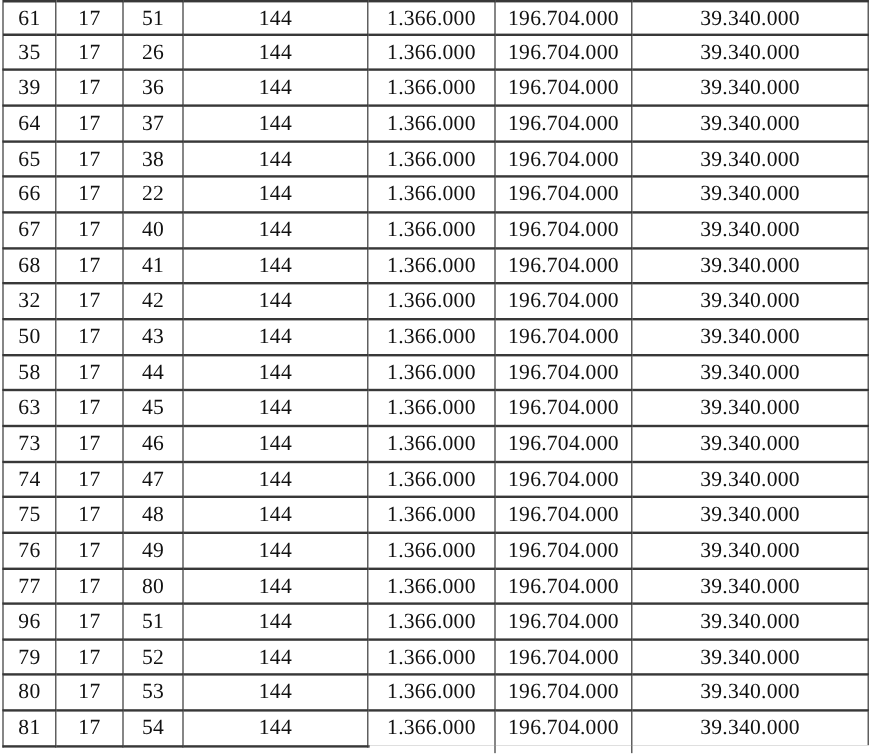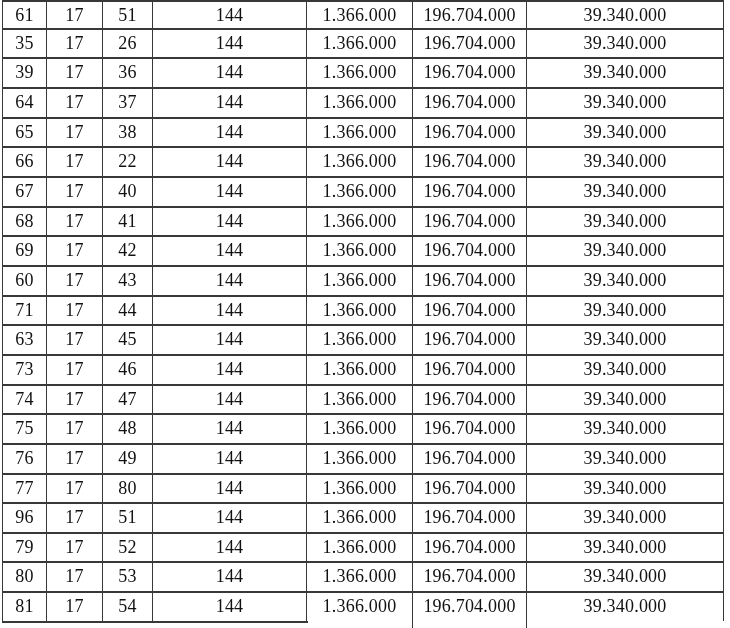--- a/index.html
+++ b/index.html
@@ -67,23 +67,23 @@
 <div class="page" style="--page-bg: #ffffff; --text-color: #111111; --border-color: #383838;">
   <div class="tbl" id="tbl">
       <div class="row"><div class="cell c0 first-row">61</div><div class="cell c1 first-row">17</div><div class="cell c2 first-row">51</div><div class="cell c3 first-row">144</div><div class="cell c4 first-row">1.366.000</div><div class="cell c5 first-row">196.704.000</div><div class="cell c6 first-row">39.340.000</div></div>
       <div class="row"><div class="cell c0">35</div><div class="cell c1">17</div><div class="cell c2">26</div><div class="cell c3">144</div><div class="cell c4">1.366.000</div><div class="cell c5">196.704.000</div><div class="cell c6">39.340.000</div></div>
       <div class="row"><div class="cell c0">39</div><div class="cell c1">17</div><div class="cell c2">36</div><div class="cell c3">144</div><div class="cell c4">1.366.000</div><div class="cell c5">196.704.000</div><div class="cell c6">39.340.000</div></div>
       <div class="row"><div class="cell c0">64</div><div class="cell c1">17</div><div class="cell c2">37</div><div class="cell c3">144</div><div class="cell c4">1.366.000</div><div class="cell c5">196.704.000</div><div class="cell c6">39.340.000</div></div>
       <div class="row"><div class="cell c0">65</div><div class="cell c1">17</div><div class="cell c2">38</div><div class="cell c3">144</div><div class="cell c4">1.366.000</div><div class="cell c5">196.704.000</div><div class="cell c6">39.340.000</div></div>
       <div class="row"><div class="cell c0">66</div><div class="cell c1">17</div><div class="cell c2">22</div><div class="cell c3">144</div><div class="cell c4">1.366.000</div><div class="cell c5">196.704.000</div><div class="cell c6">39.340.000</div></div>
       <div class="row"><div class="cell c0">67</div><div class="cell c1">17</div><div class="cell c2">40</div><div class="cell c3">144</div><div class="cell c4">1.366.000</div><div class="cell c5">196.704.000</div><div class="cell c6">39.340.000</div></div>
       <div class="row"><div class="cell c0">68</div><div class="cell c1">17</div><div class="cell c2">41</div><div class="cell c3">144</div><div class="cell c4">1.366.000</div><div class="cell c5">196.704.000</div><div class="cell c6">39.340.000</div></div>
-      <div class="row"><div class="cell c0">69</div><div class="cell c1">17</div><div class="cell c2">42</div><div class="cell c3">144</div><div class="cell c4">1.366.000</div><div class="cell c5">196.704.000</div><div class="cell c6">39.340.000</div></div>
-      <div class="row"><div class="cell c0">60</div><div class="cell c1">17</div><div class="cell c2">43</div><div class="cell c3">144</div><div class="cell c4">1.366.000</div><div class="cell c5">196.704.000</div><div class="cell c6">39.340.000</div></div>
-      <div class="row"><div class="cell c0">71</div><div class="cell c1">17</div><div class="cell c2">44</div><div class="cell c3">144</div><div class="cell c4">1.366.000</div><div class="cell c5">196.704.000</div><div class="cell c6">39.340.000</div></div>
+      <div class="row"><div class="cell c0">32</div><div class="cell c1">17</div><div class="cell c2">42</div><div class="cell c3">144</div><div class="cell c4">1.366.000</div><div class="cell c5">196.704.000</div><div class="cell c6">39.340.000</div></div>
+      <div class="row"><div class="cell c0">50</div><div class="cell c1">17</div><div class="cell c2">43</div><div class="cell c3">144</div><div class="cell c4">1.366.000</div><div class="cell c5">196.704.000</div><div class="cell c6">39.340.000</div></div>
+      <div class="row"><div class="cell c0">58</div><div class="cell c1">17</div><div class="cell c2">44</div><div class="cell c3">144</div><div class="cell c4">1.366.000</div><div class="cell c5">196.704.000</div><div class="cell c6">39.340.000</div></div>
       <div class="row"><div class="cell c0">63</div><div class="cell c1">17</div><div class="cell c2">45</div><div class="cell c3">144</div><div class="cell c4">1.366.000</div><div class="cell c5">196.704.000</div><div class="cell c6">39.340.000</div></div>
       <div class="row"><div class="cell c0">73</div><div class="cell c1">17</div><div class="cell c2">46</div><div class="cell c3">144</div><div class="cell c4">1.366.000</div><div class="cell c5">196.704.000</div><div class="cell c6">39.340.000</div></div>
       <div class="row"><div class="cell c0">74</div><div class="cell c1">17</div><div class="cell c2">47</div><div class="cell c3">144</div><div class="cell c4">1.366.000</div><div class="cell c5">196.704.000</div><div class="cell c6">39.340.000</div></div>
       <div class="row"><div class="cell c0">75</div><div class="cell c1">17</div><div class="cell c2">48</div><div class="cell c3">144</div><div class="cell c4">1.366.000</div><div class="cell c5">196.704.000</div><div class="cell c6">39.340.000</div></div>
       <div class="row"><div class="cell c0">76</div><div class="cell c1">17</div><div class="cell c2">49</div><div class="cell c3">144</div><div class="cell c4">1.366.000</div><div class="cell c5">196.704.000</div><div class="cell c6">39.340.000</div></div>
       <div class="row"><div class="cell c0">77</div><div class="cell c1">17</div><div class="cell c2">80</div><div class="cell c3">144</div><div class="cell c4">1.366.000</div><div class="cell c5">196.704.000</div><div class="cell c6">39.340.000</div></div>
       <div class="row"><div class="cell c0">96</div><div class="cell c1">17</div><div class="cell c2">51</div><div class="cell c3">144</div><div class="cell c4">1.366.000</div><div class="cell c5">196.704.000</div><div class="cell c6">39.340.000</div></div>
       <div class="row"><div class="cell c0">79</div><div class="cell c1">17</div><div class="cell c2">52</div><div class="cell c3">144</div><div class="cell c4">1.366.000</div><div class="cell c5">196.704.000</div><div class="cell c6">39.340.000</div></div>
       <div class="row"><div class="cell c0">80</div><div class="cell c1">17</div><div class="cell c2">53</div><div class="cell c3">144</div><div class="cell c4">1.366.000</div><div class="cell c5">196.704.000</div><div class="cell c6">39.340.000</div></div>
       <div class="row"><div class="cell c0 last-row">81</div><div class="cell c1 last-row">17</div><div class="cell c2 last-row">54</div><div class="cell c3 last-row">144</div><div class="cell c4 last-row">1.366.000</div><div class="cell c5 last-row">196.704.000</div><div class="cell c6 last-row">39.340.000</div></div>

